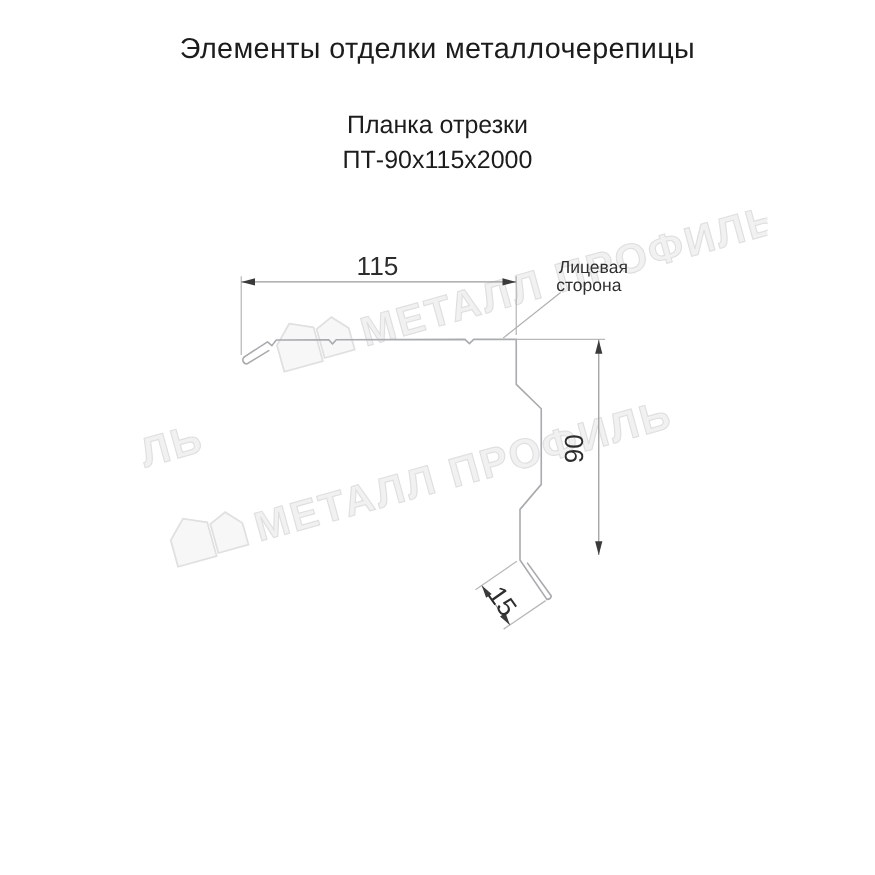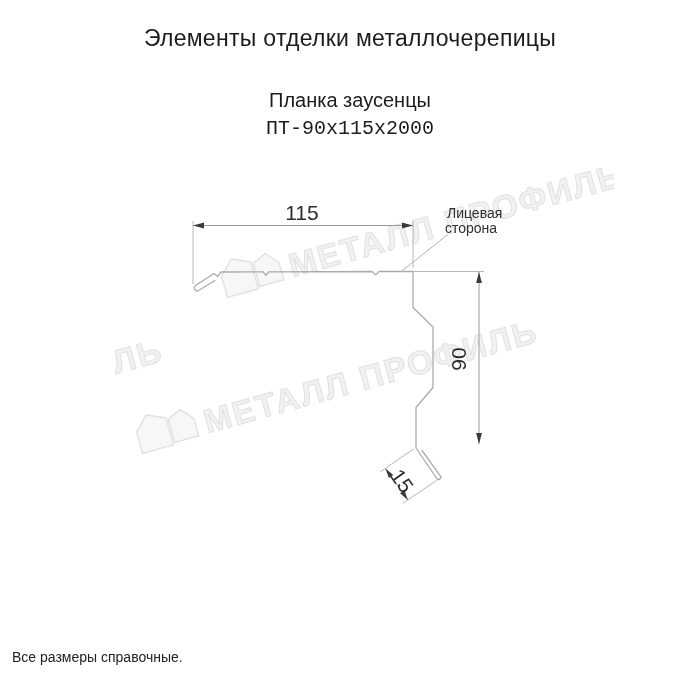--- a/index.html
+++ b/index.html
@@ -3,36 +3,36 @@
 <meta charset="utf-8">
 <style>
   html,body{margin:0;padding:0;background:#fff;}
   .page{
     position:relative;width:614px;height:700px;background:#ffffff;
     font-family:"Liberation Sans", sans-serif;overflow:hidden;
   }
   .hdr{position:absolute;top:0;left:0;width:700px;text-align:center;color:#1f1f1f;}
   .title{position:absolute;top:25px;left:0;width:700px;font-size:23px;letter-spacing:.3px;color:#1c1c1c;}
   .product{position:absolute;top:89px;left:0;width:700px;font-size:20px;color:#1c1c1c;}
-  .code{position:absolute;top:117px;left:0;width:700px;font-size:20px;color:#1c1c1c;font-family:Liberation Mono, monospace;}
+  .code{position:absolute;top:117px;left:0;width:700px;font-size:20px;color:#1c1c1c;}
   .drawing-svg{position:absolute;left:0;top:0;width:700px;height:700px;}
   .notes{position:absolute;left:12px;top:649px;font-size:14px;line-height:17.5px;color:#222;}
   svg text{font-family:"Liberation Sans", sans-serif;}
   .dimtxt{font-size:21px;fill:#2d2d2d;}
   .lbltxt{font-size:14px;fill:#2f2f2f;}
   .wmtxt{font-size:33px;font-weight:bold;fill:#f1f1f1;stroke:#dfdfdf;stroke-width:.9;letter-spacing:2px;}
 </style>
 </head>
 <body>
 
 <div class="page">
 
   <div class="hdr">
     <div class="title">Элементы отделки металлочерепицы</div>
-    <div class="product">Планка заусенцы</div>
+    <div class="product">Планка отрезки</div>
     <div class="code">ПТ-90х115х2000</div>
   </div>
 
   <svg class="drawing-svg" viewBox="0 0 700 700" xmlns="http://www.w3.org/2000/svg">
 
     <g transform="translate(225,296) rotate(-15.5)">
       <path d="M 2,2 L 2,-20 L 16,-34 L 34,-26 L 34,2 Z" fill="#f7f7f7" stroke="#e0e0e0" stroke-width="1.4"></path>
       <path d="M 36,0 L 36,-24 L 50,-30 L 61,-18 L 61,0 Z" fill="#f7f7f7" stroke="#e0e0e0" stroke-width="1.4"></path>
       <text class="wmtxt" x="70" y="0">МЕТАЛЛ ПРОФИЛЬ</text>
     </g>
@@ -86,16 +86,15 @@
     </g>
 
     <g>
       <line x1="448.5" y1="234" x2="402.5" y2="270.5" stroke="#b0b0b0" stroke-width="1"></line>
       <text class="lbltxt" x="447" y="218">Лицевая</text>
       <text class="lbltxt" x="445" y="233">сторона</text>
     </g>
   </svg>
 
   <div class="notes">
-    <div>Все размеры справочные.</div>
   </div>
 
 </div>
 
 </body></html>

